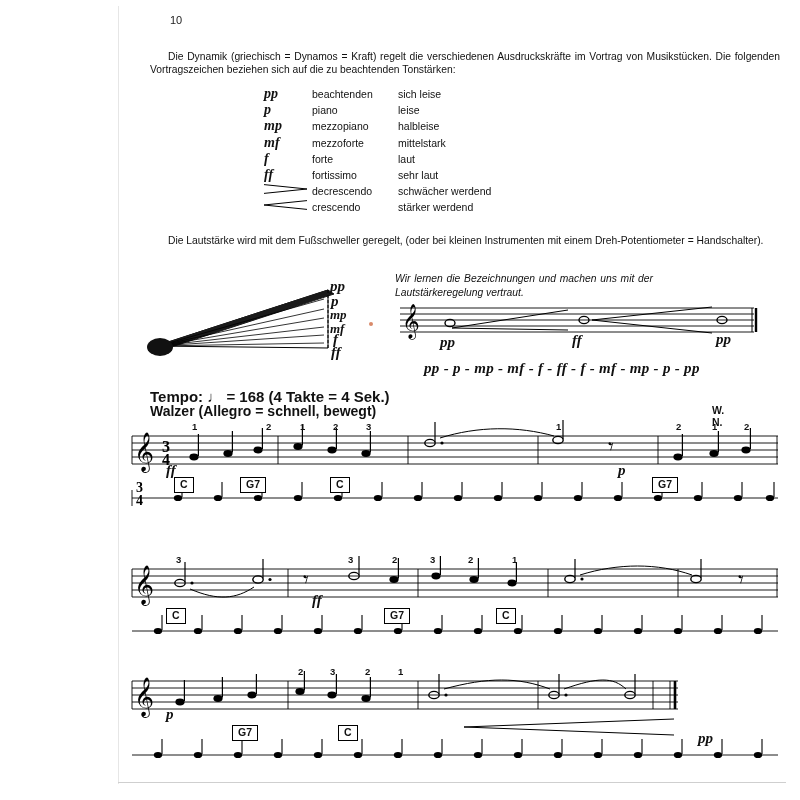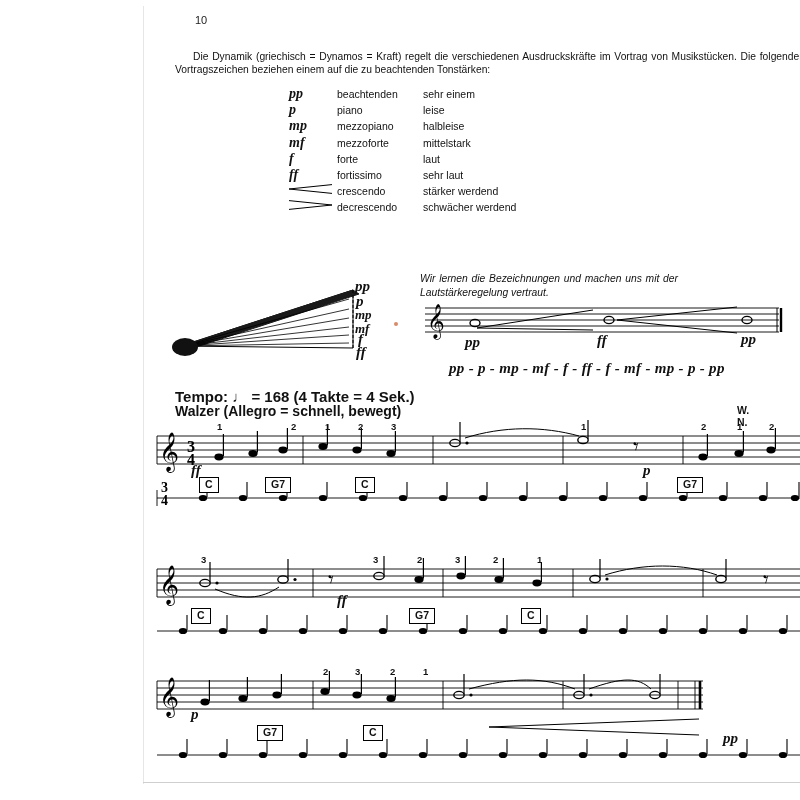--- a/index.html
+++ b/index.html
@@ -1,17 +1,17 @@
 <!DOCTYPE html>
 <html><head>
 <meta charset="utf-8">
 <style>
   html,body{margin:0;padding:0;background:#ffffff;}
   body{width:800px;height:800px;overflow:hidden;font-family:"Liberation Sans",sans-serif;color:#111;}
-  .page{position:relative;width:714px;height:800px;margin-left:25px;}
+  .page{position:relative;width:714px;height:800px;}
   .page-number{position:absolute;left:170px;top:14px;font-size:11px;color:#222;}
   .title{position:absolute;left:150px;top:30px;font-size:13.5px;font-weight:bold;letter-spacing:.1px;}
   .para{position:absolute;font-size:10.3px;line-height:13px;text-align:justify;color:#111;}
   .intro{left:150px;top:50px;width:630px;text-indent:18px;}
   .lautstaerke{left:150px;top:234px;width:630px;text-indent:18px;}
   .wirlernen{left:395px;top:272px;width:258px;font-size:10.3px;line-height:13.5px;font-style:italic;}
 
   
   .dyn-table{position:absolute;left:258px;top:86px;width:330px;font-size:10.5px;}
   .dyn-row{display:flex;align-items:baseline;height:16.2px;}
@@ -43,28 +43,28 @@
 </style>
 </head>
 <body>
 
 <div class="page">
 
   <div class="leftrule"></div>
   <div class="bottomrule"></div>
 
   <div class="page-number">10</div>
-  <div class="para intro">Die Dynamik (griechisch = Dynamos = Kraft) regelt die verschiedenen Ausdruckskräfte im Vortrag von Musikstücken. Die folgenden Vortragszeichen beziehen einem auf die zu beachtenden Tonstärken:</div>
+  <div class="para intro">Die Dynamik (griechisch = Dynamos = Kraft) regelt die verschiedenen Ausdruckskräfte im Vortrag von Musikstücken. Die folgenden Vortragszeichen beziehen sich auf die zu beachtenden Tonstärken:</div>
 
   <div class="dyn-table">
 
     <div class="dyn-row">
       <span class="dyn-sym">pp</span>
       <span class="dyn-name">beachtenden</span>
-      <span class="dyn-mean">sehr einem</span>
+      <span class="dyn-mean">sich leise</span>
     </div>
 
     <div class="dyn-row">
       <span class="dyn-sym">p</span>
       <span class="dyn-name">piano</span>
       <span class="dyn-mean">leise</span>
     </div>
 
     <div class="dyn-row">
       <span class="dyn-sym">mp</span>
@@ -81,50 +81,51 @@
     <div class="dyn-row">
       <span class="dyn-sym">f</span>
       <span class="dyn-name">forte</span>
       <span class="dyn-mean">laut</span>
     </div>
 
     <div class="dyn-row">
       <span class="dyn-sym">ff</span>
       <span class="dyn-name">fortissimo</span>
       <span class="dyn-mean">sehr laut</span>
+    </div>
+
+    <div class="dyn-row">
+      <span class="dyn-sym">
+        <span class="hairpin">
+          <svg width="44" height="10" viewBox="0 0 44 10">
+              <path d="M43 5 L0 0.6" stroke="#000" stroke-width="1"></path>
+              <path d="M43 5 L0 9.4" stroke="#000" stroke-width="1"></path>
+            </svg>
+        </span>
+      </span>
+      <span class="dyn-name">decrescendo</span>
+      <span class="dyn-mean">schwächer werdend</span>
     </div>
 
     <div class="dyn-row">
       <span class="dyn-sym">
         <span class="hairpin">
           <svg width="44" height="10" viewBox="0 0 44 10">
               <path d="M0 5 L43 0.6" stroke="#000" stroke-width="1"></path>
               <path d="M0 5 L43 9.4" stroke="#000" stroke-width="1"></path>
             </svg>
         </span>
       </span>
       <span class="dyn-name">crescendo</span>
       <span class="dyn-mean">stärker werdend</span>
     </div>
 
-    <div class="dyn-row">
-      <span class="dyn-sym">
-        <span class="hairpin">
-          <svg width="44" height="10" viewBox="0 0 44 10">
-              <path d="M43 5 L0 0.6" stroke="#000" stroke-width="1"></path>
-              <path d="M43 5 L0 9.4" stroke="#000" stroke-width="1"></path>
-            </svg>
-        </span>
-      </span>
-      <span class="dyn-name">decrescendo</span>
-      <span class="dyn-mean">schwächer werdend</span>
-    </div>
-
-  </div>
-
+  </div>
+
+  <div class="para lautstaerke">Die Lautstärke wird mit dem Fußschweller geregelt, (oder bei kleinen Instrumenten mit einem Dreh-Potentiometer = Handschalter).</div>
 
   <div class="swell">
     <svg width="240" height="96" viewBox="0 0 240 96">
       <path d="M18 74 L190 18 L190 76 Z" fill="#ffffff" stroke="#000" stroke-width="1"></path>
       <path d="M18 74 L190 18 L196 22 L24 78 Z" fill="#1a1a1a" stroke="#1a1a1a" stroke-width="1"></path>
       <g stroke="#000" stroke-width="0.8">
         <line x1="20" y1="74" x2="186" y2="27"></line>
         <line x1="20" y1="74" x2="186" y2="37"></line>
         <line x1="20" y1="74" x2="186" y2="46"></line>
         <line x1="20" y1="74" x2="186" y2="55"></line>

